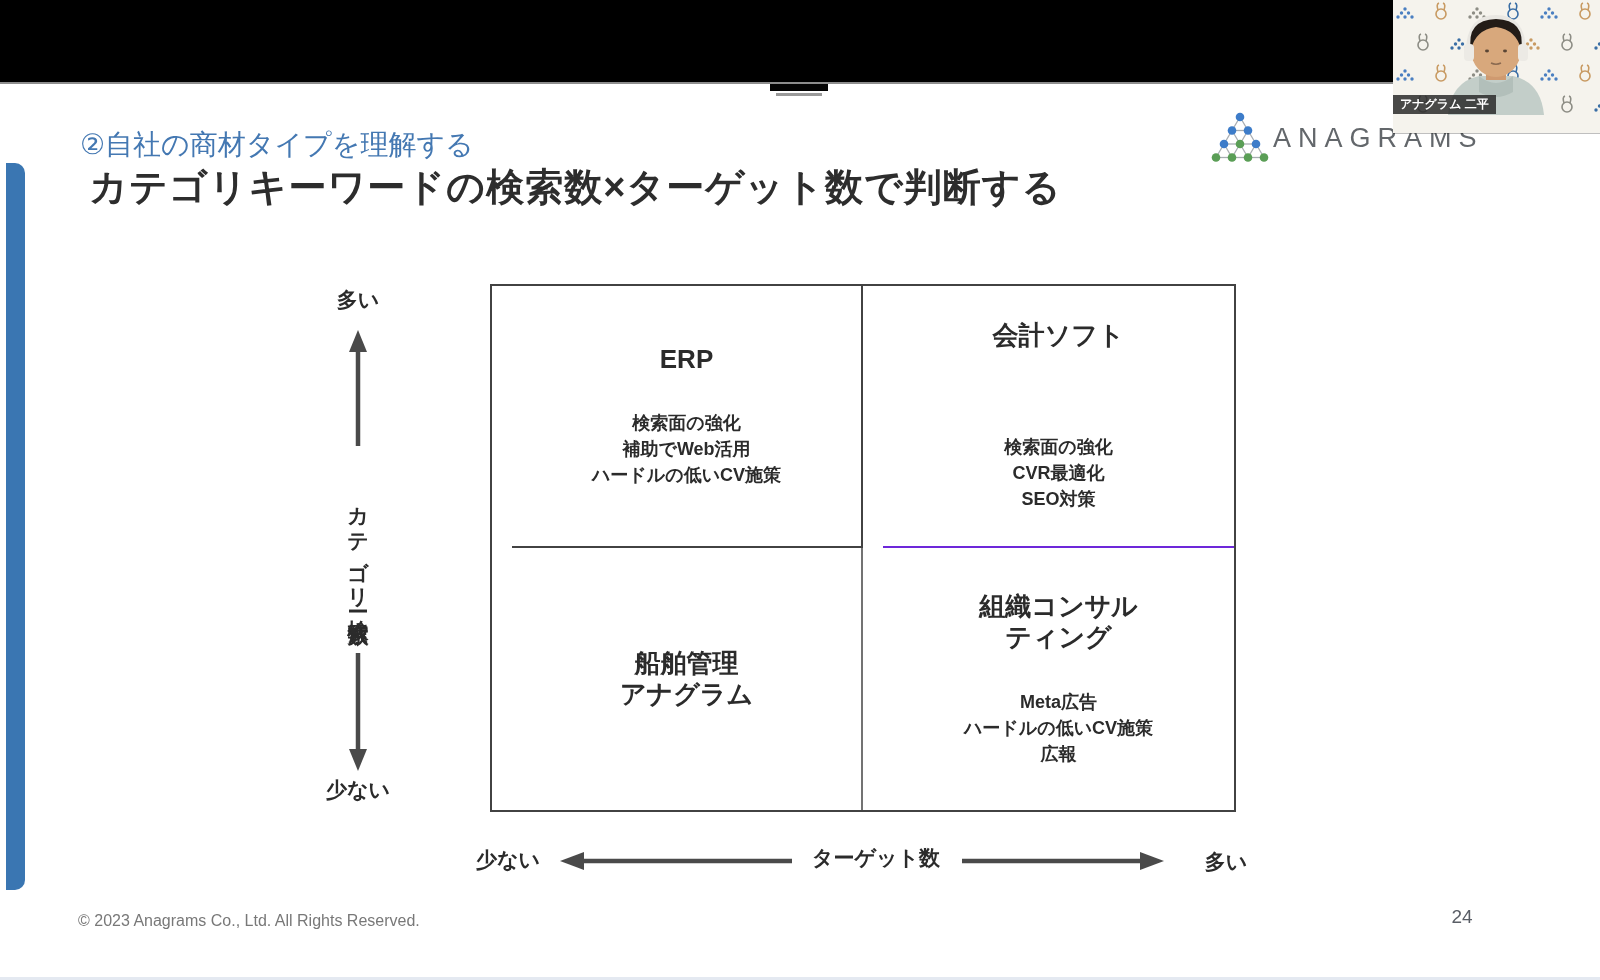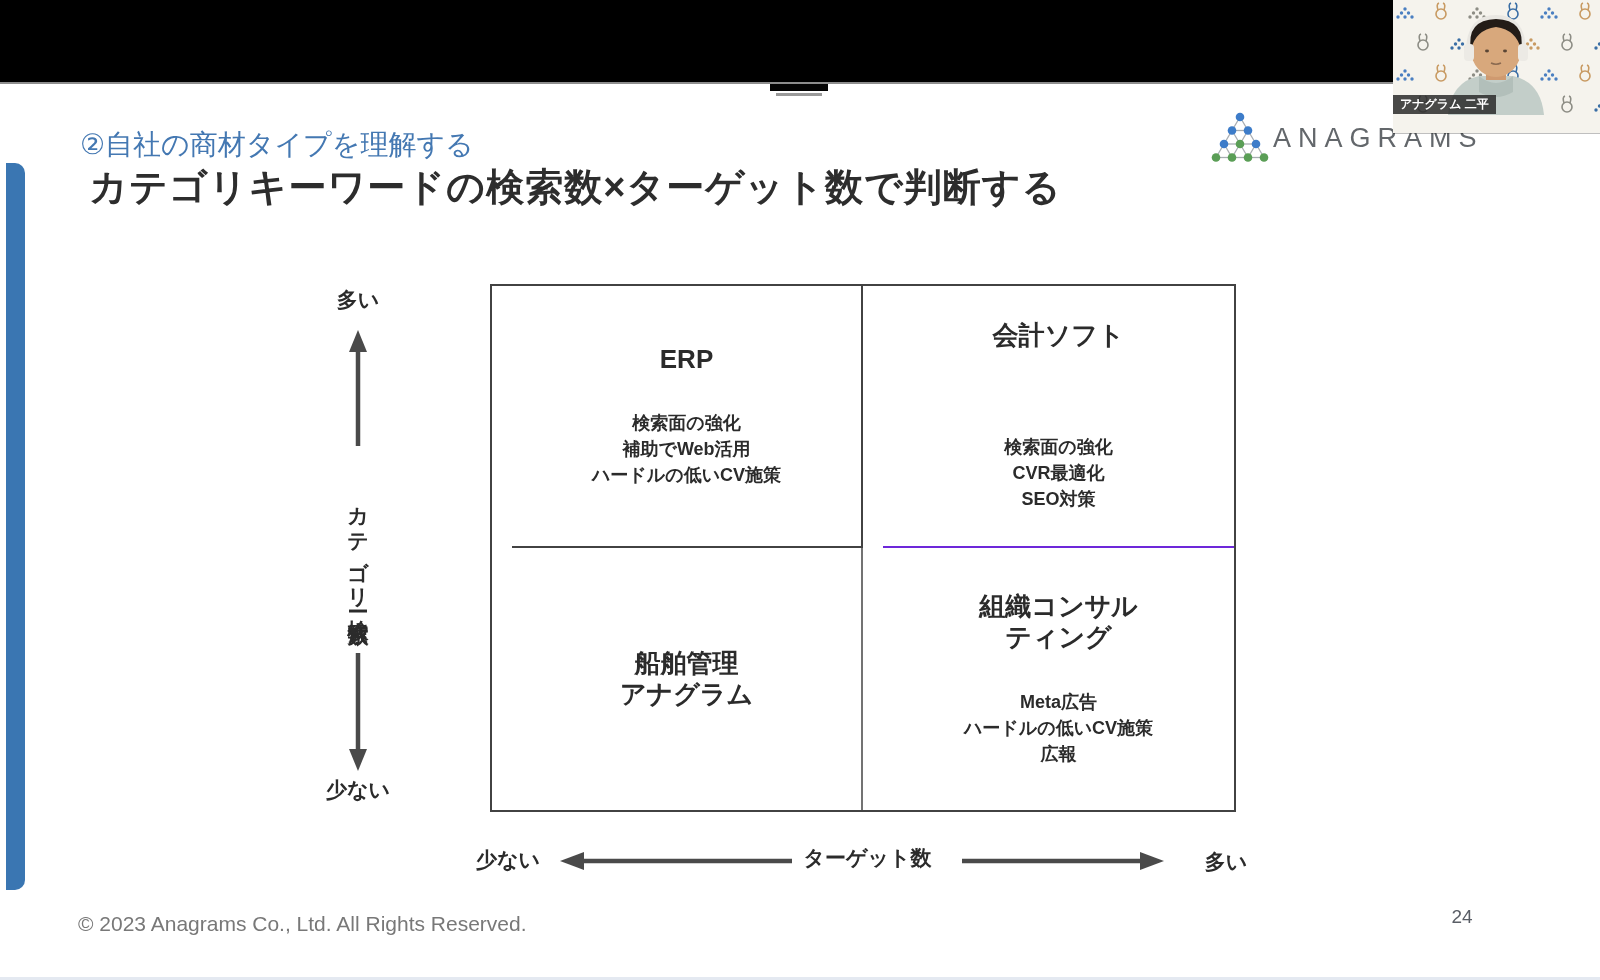--- a/index.html
+++ b/index.html
@@ -50,26 +50,26 @@
   .y-axis-title { left:336px; top:448px; width:44px; height:208px; font-size:21px;
                   writing-mode:vertical-rl; text-orientation:mixed; letter-spacing:3px;
                   display:flex; align-items:center; justify-content:center; text-align:center; }
   .arrow { position:absolute; }
   .arrow-up { left:346px; top:328px; }
   .arrow-down { left:346px; top:651px; }
 
   
   .x-left-label { left:468px; top:846px; width:80px; font-size:21px; text-align:center; }
   .x-right-label { left:1198px; top:848px; width:56px; font-size:21px; text-align:center; }
-  .x-axis-title { left:795px; top:844px; width:145px; font-size:21px; text-align:center; }
+  .x-axis-title { left:795px; top:844px; width:145px; font-size:21px; text-align:right; }
   .arrow-left { left:556px; top:850px; }
   .arrow-right { left:960px; top:850px; }
 
   
-  .footer { position:absolute; left:78px; top:912px; font-size:21px; color:#787878; }
+  .footer { position:absolute; left:78px; top:912px; font-size:16px; color:#787878; }
   .page-number { position:absolute; left:1442px; top:906px; width:40px; font-size:19px;
                  color:#5a5e66; text-align:center; }
   .bottom-line { position:absolute; left:0; top:977px; width:1600px; height:3px; background:#e4e9f1; }
 </style>
 </head>
 <body>
 
 <div class="stage">
 
   <div class="top-bar"></div>

